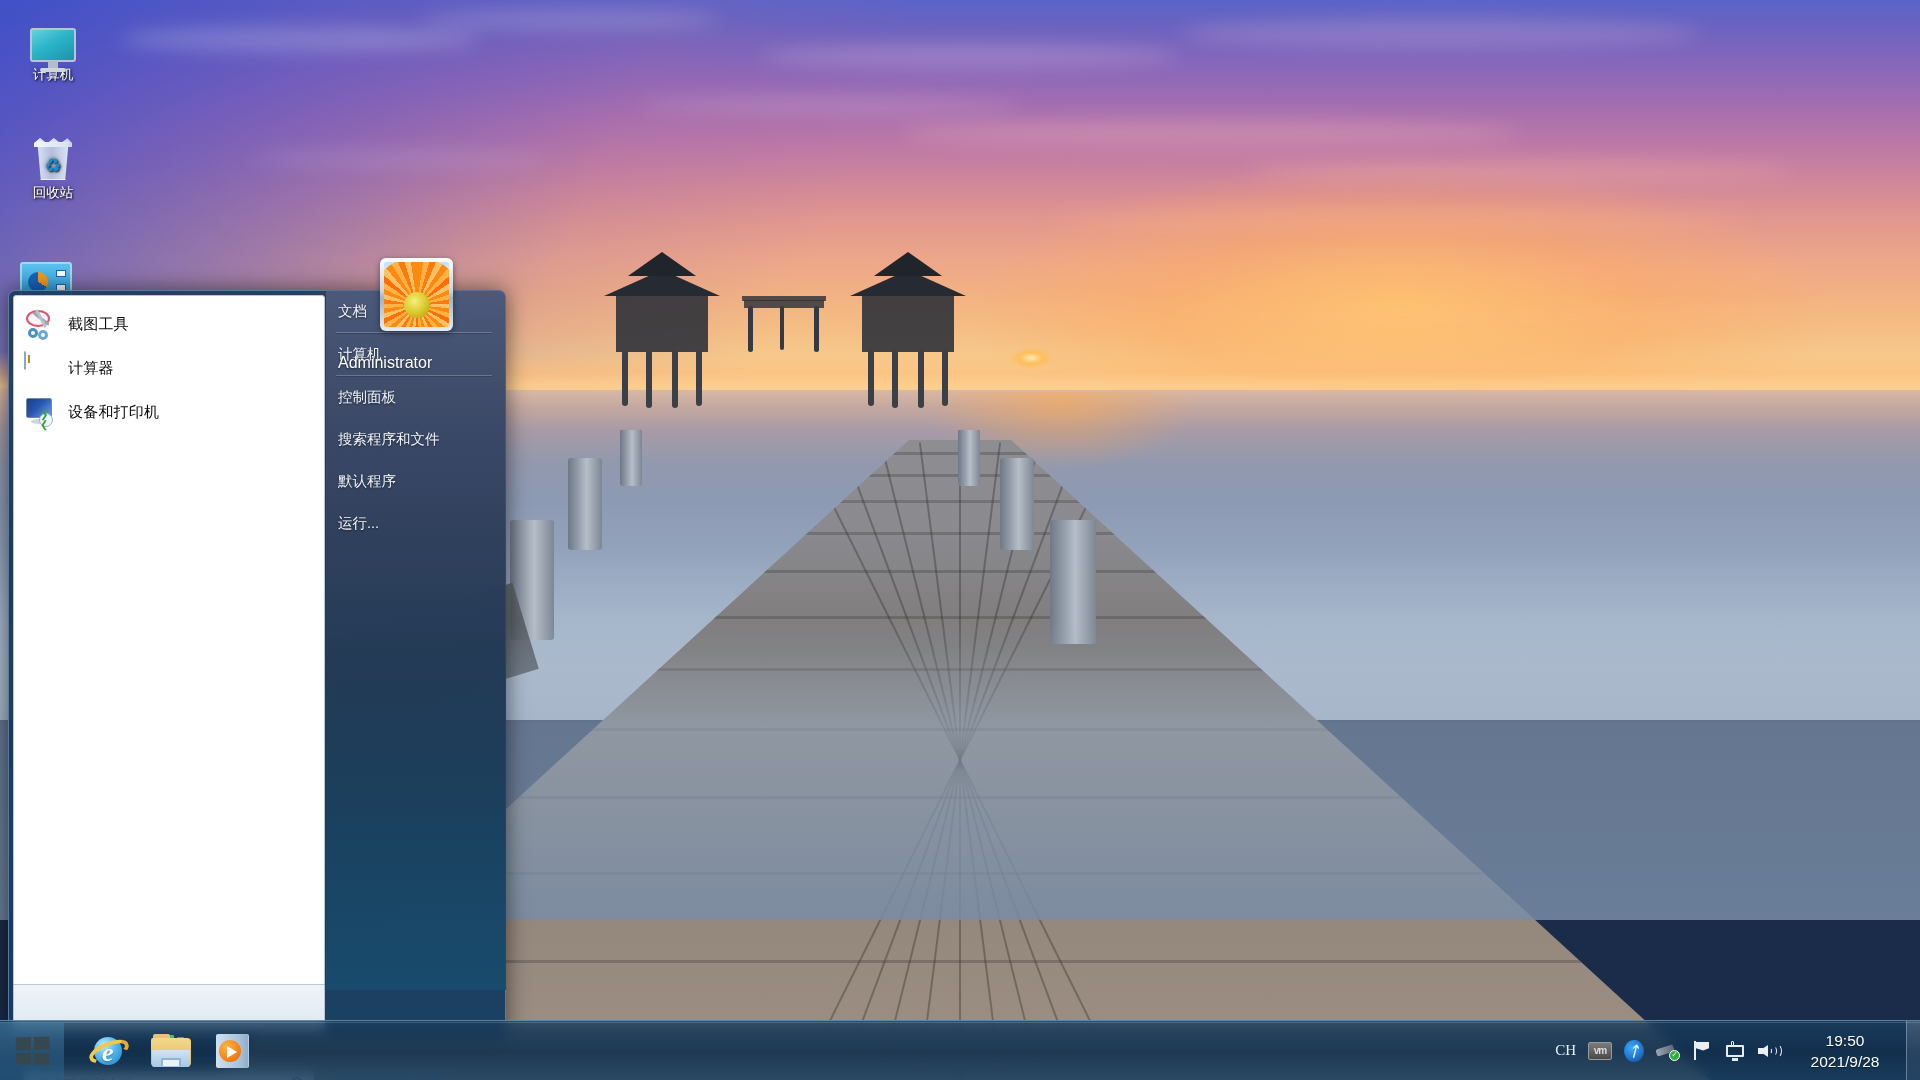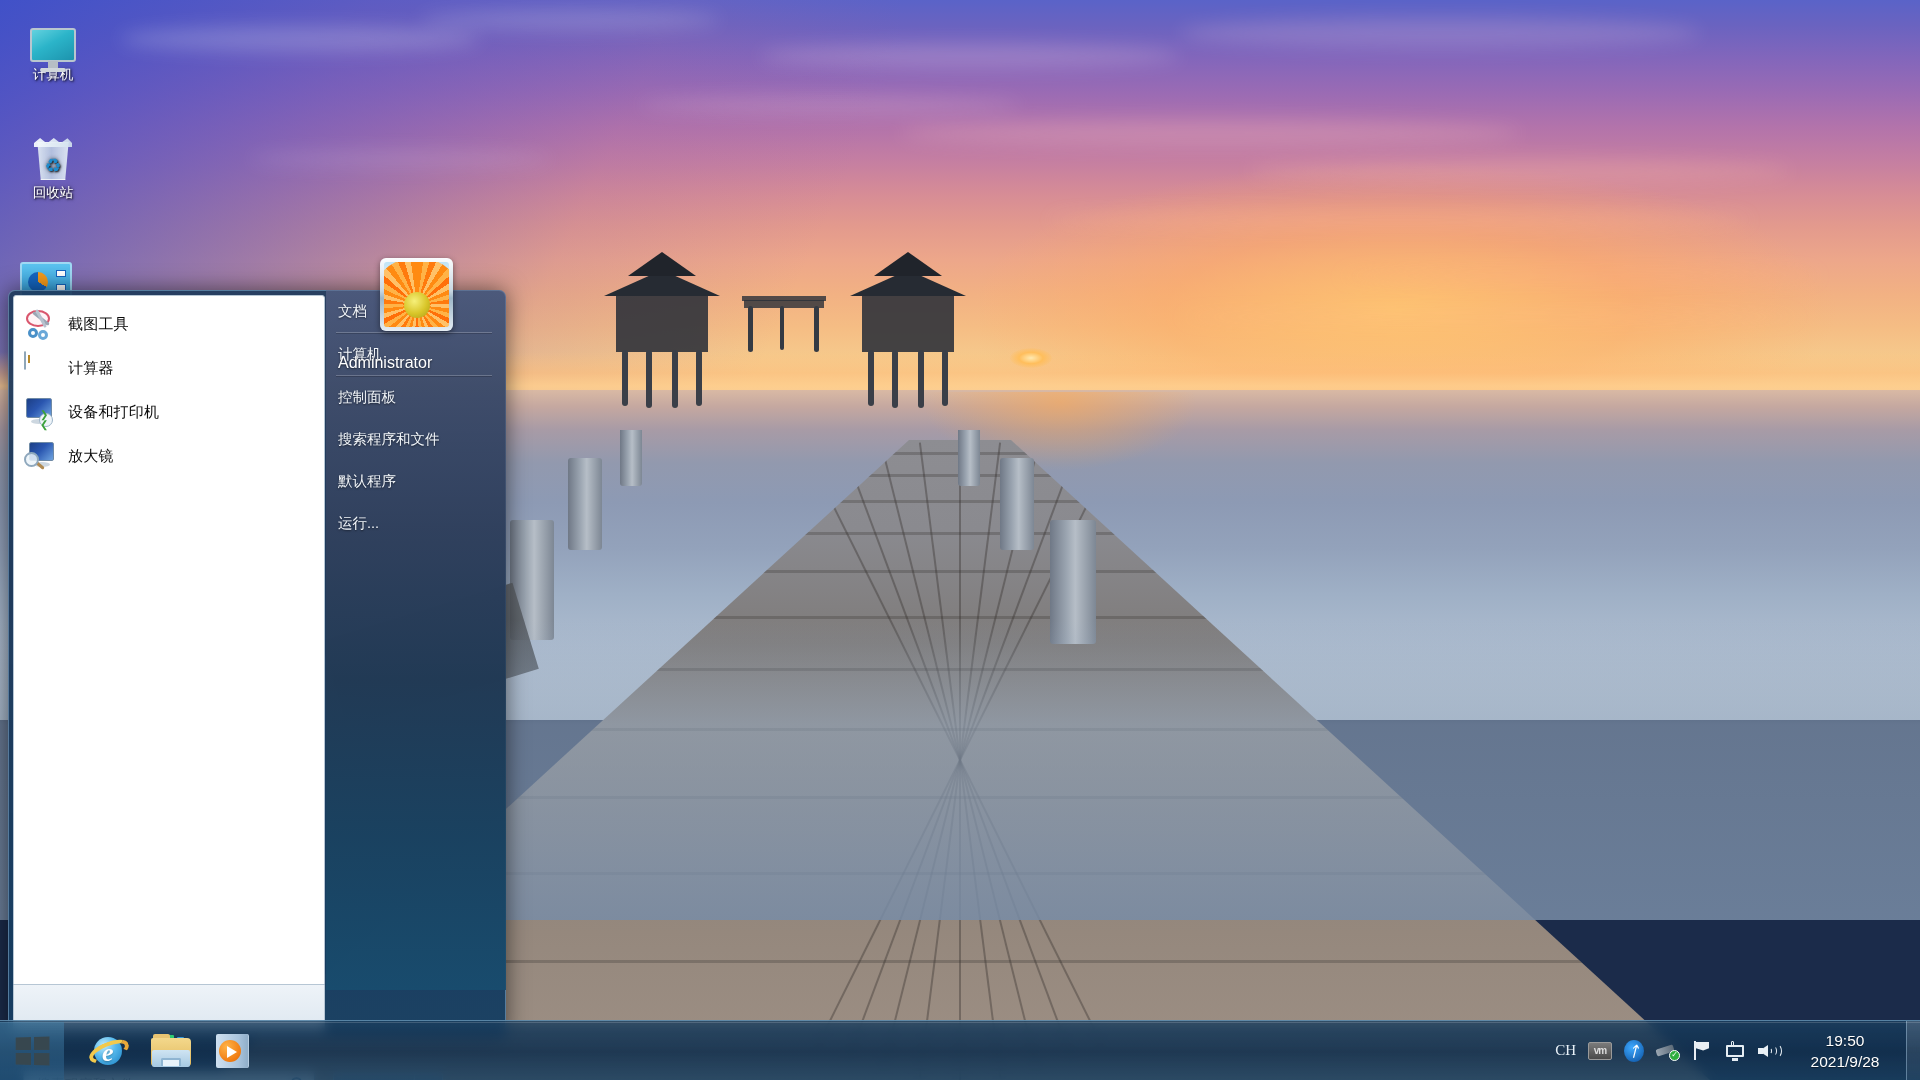--- a/index.html
+++ b/index.html
@@ -573,26 +573,20 @@
       </div>
 
 
       <div class="sm-item">
         <span class="ic">
           <span class="ico-rdp"><i class="scr"></i><i class="base"></i><i class="badge">❯❮</i></span>
         </span>
         <span class="tx">设备和打印机</span>
       </div>
 
-      <div class="sm-item">
-        <span class="ic">
-          <span class="ico-mag"><i class="scr"></i><i class="base"></i><i class="hdl"></i><i class="lens"></i></span>
-        </span>
-        <span class="tx">放大镜</span>
-      </div>
     </div>
 
   </div>
 
   <div class="sm-left-bottom"></div>
 
   <div class="searchbox">
     <span class="ph">搜索程序和文件</span>
     <span class="mag">
         <i></i>

